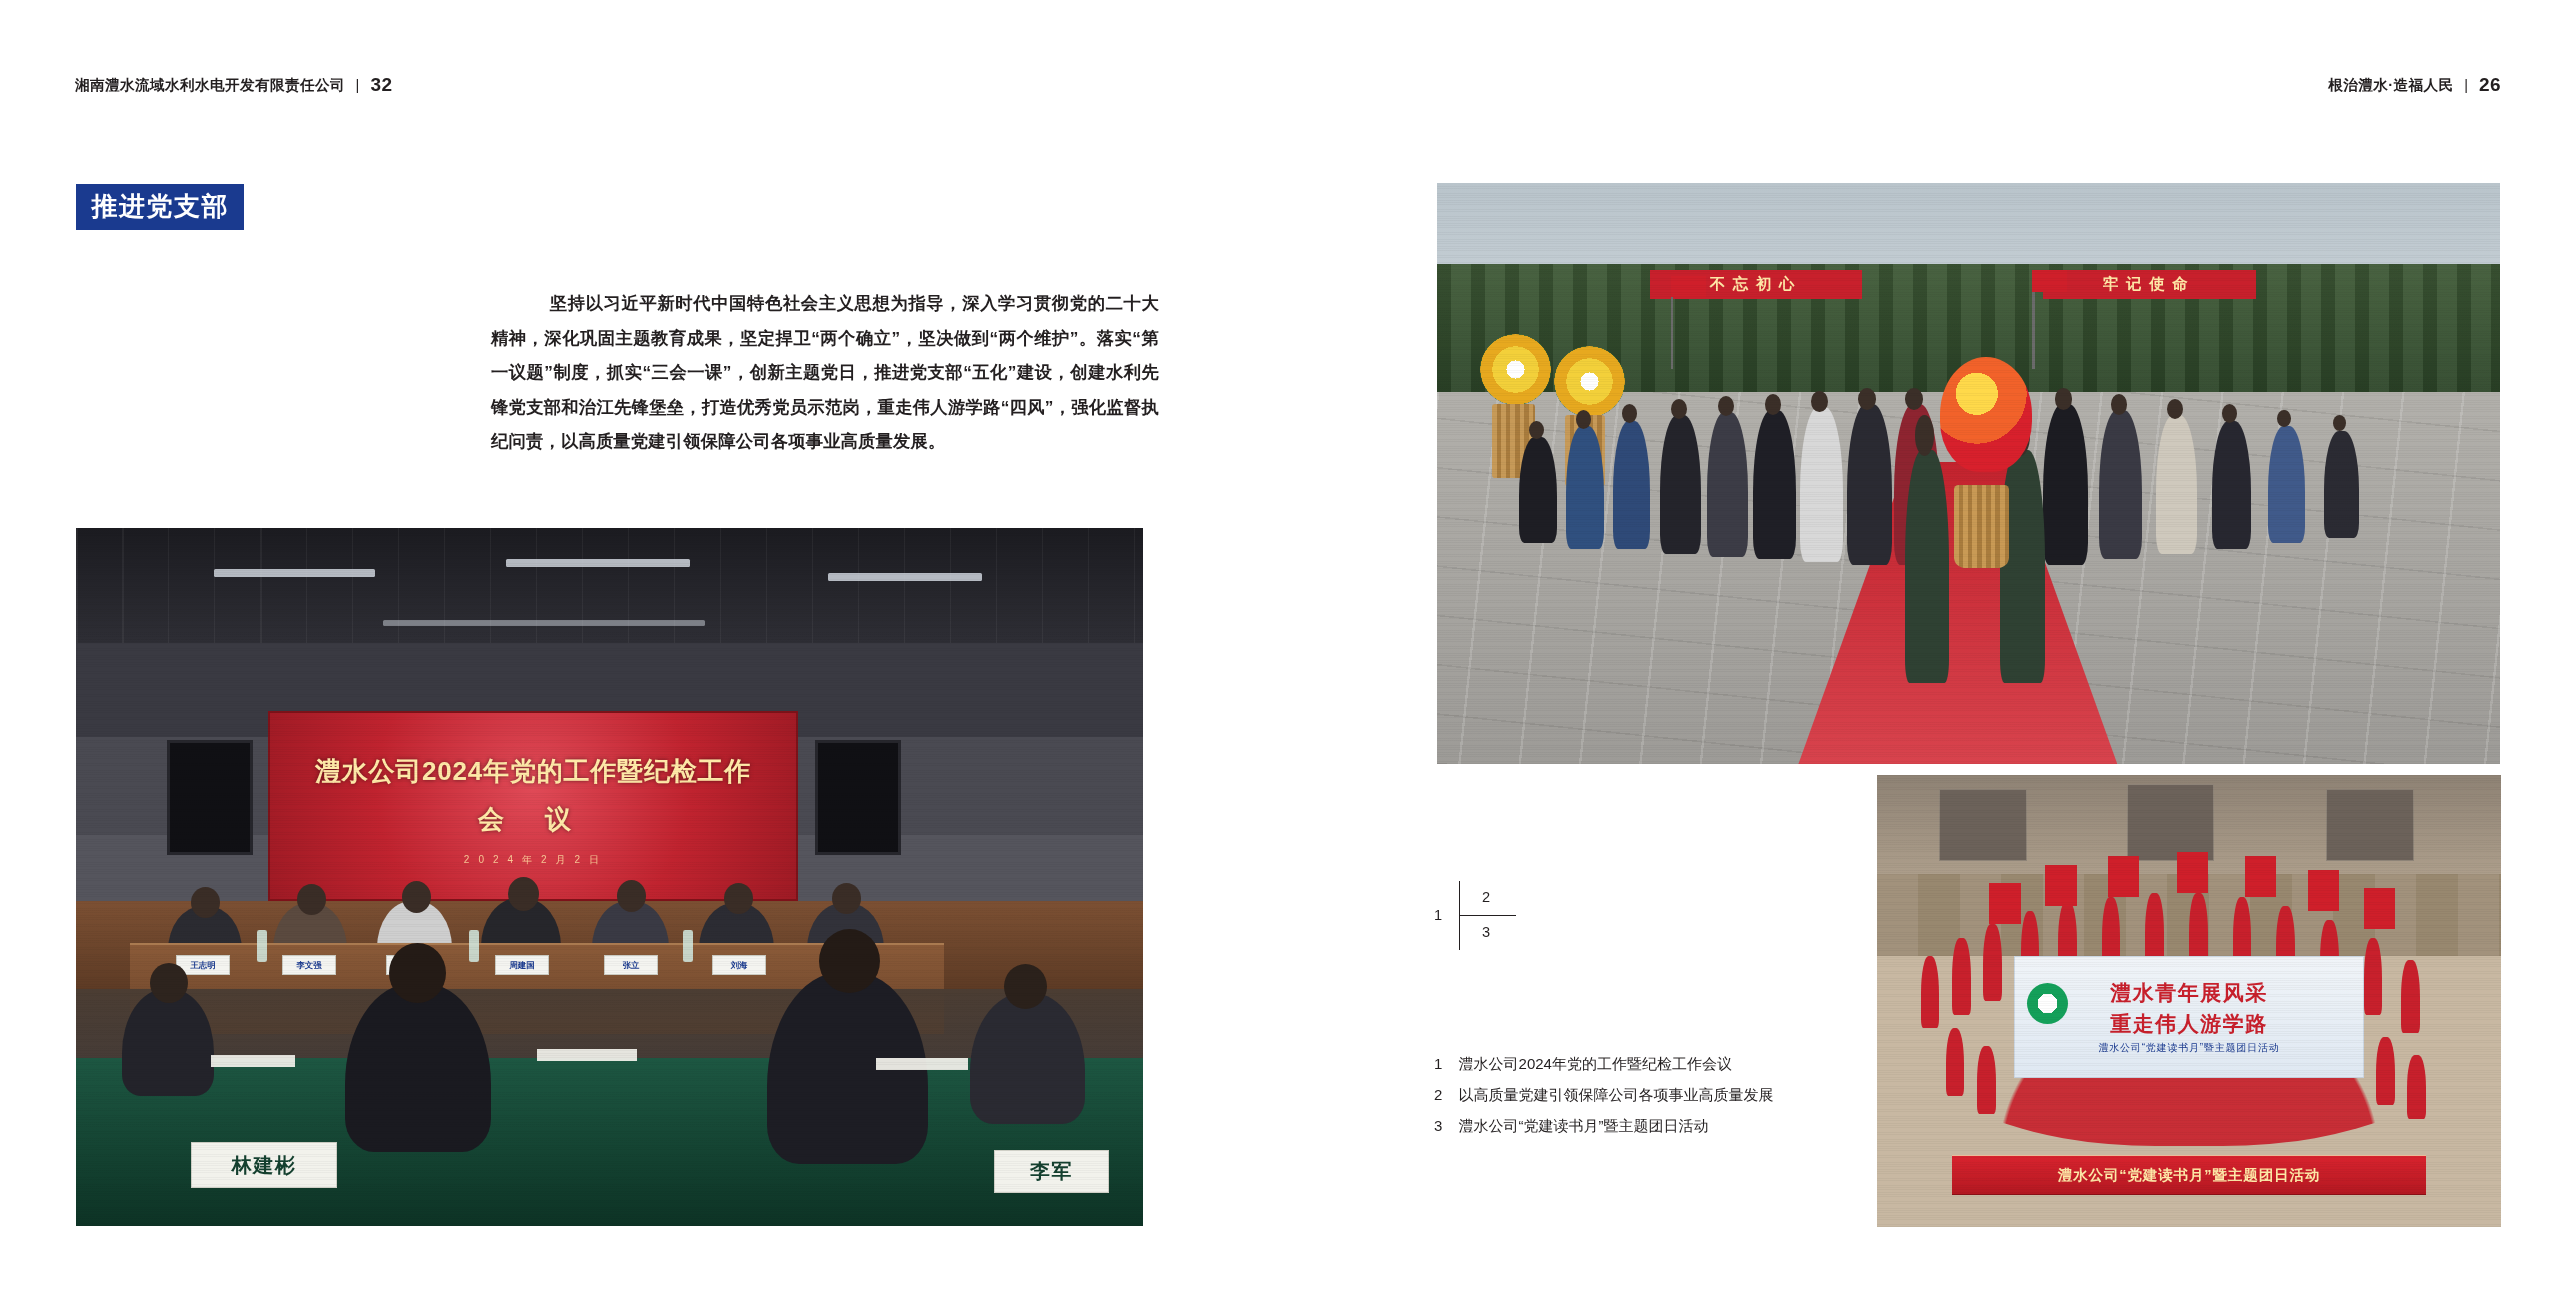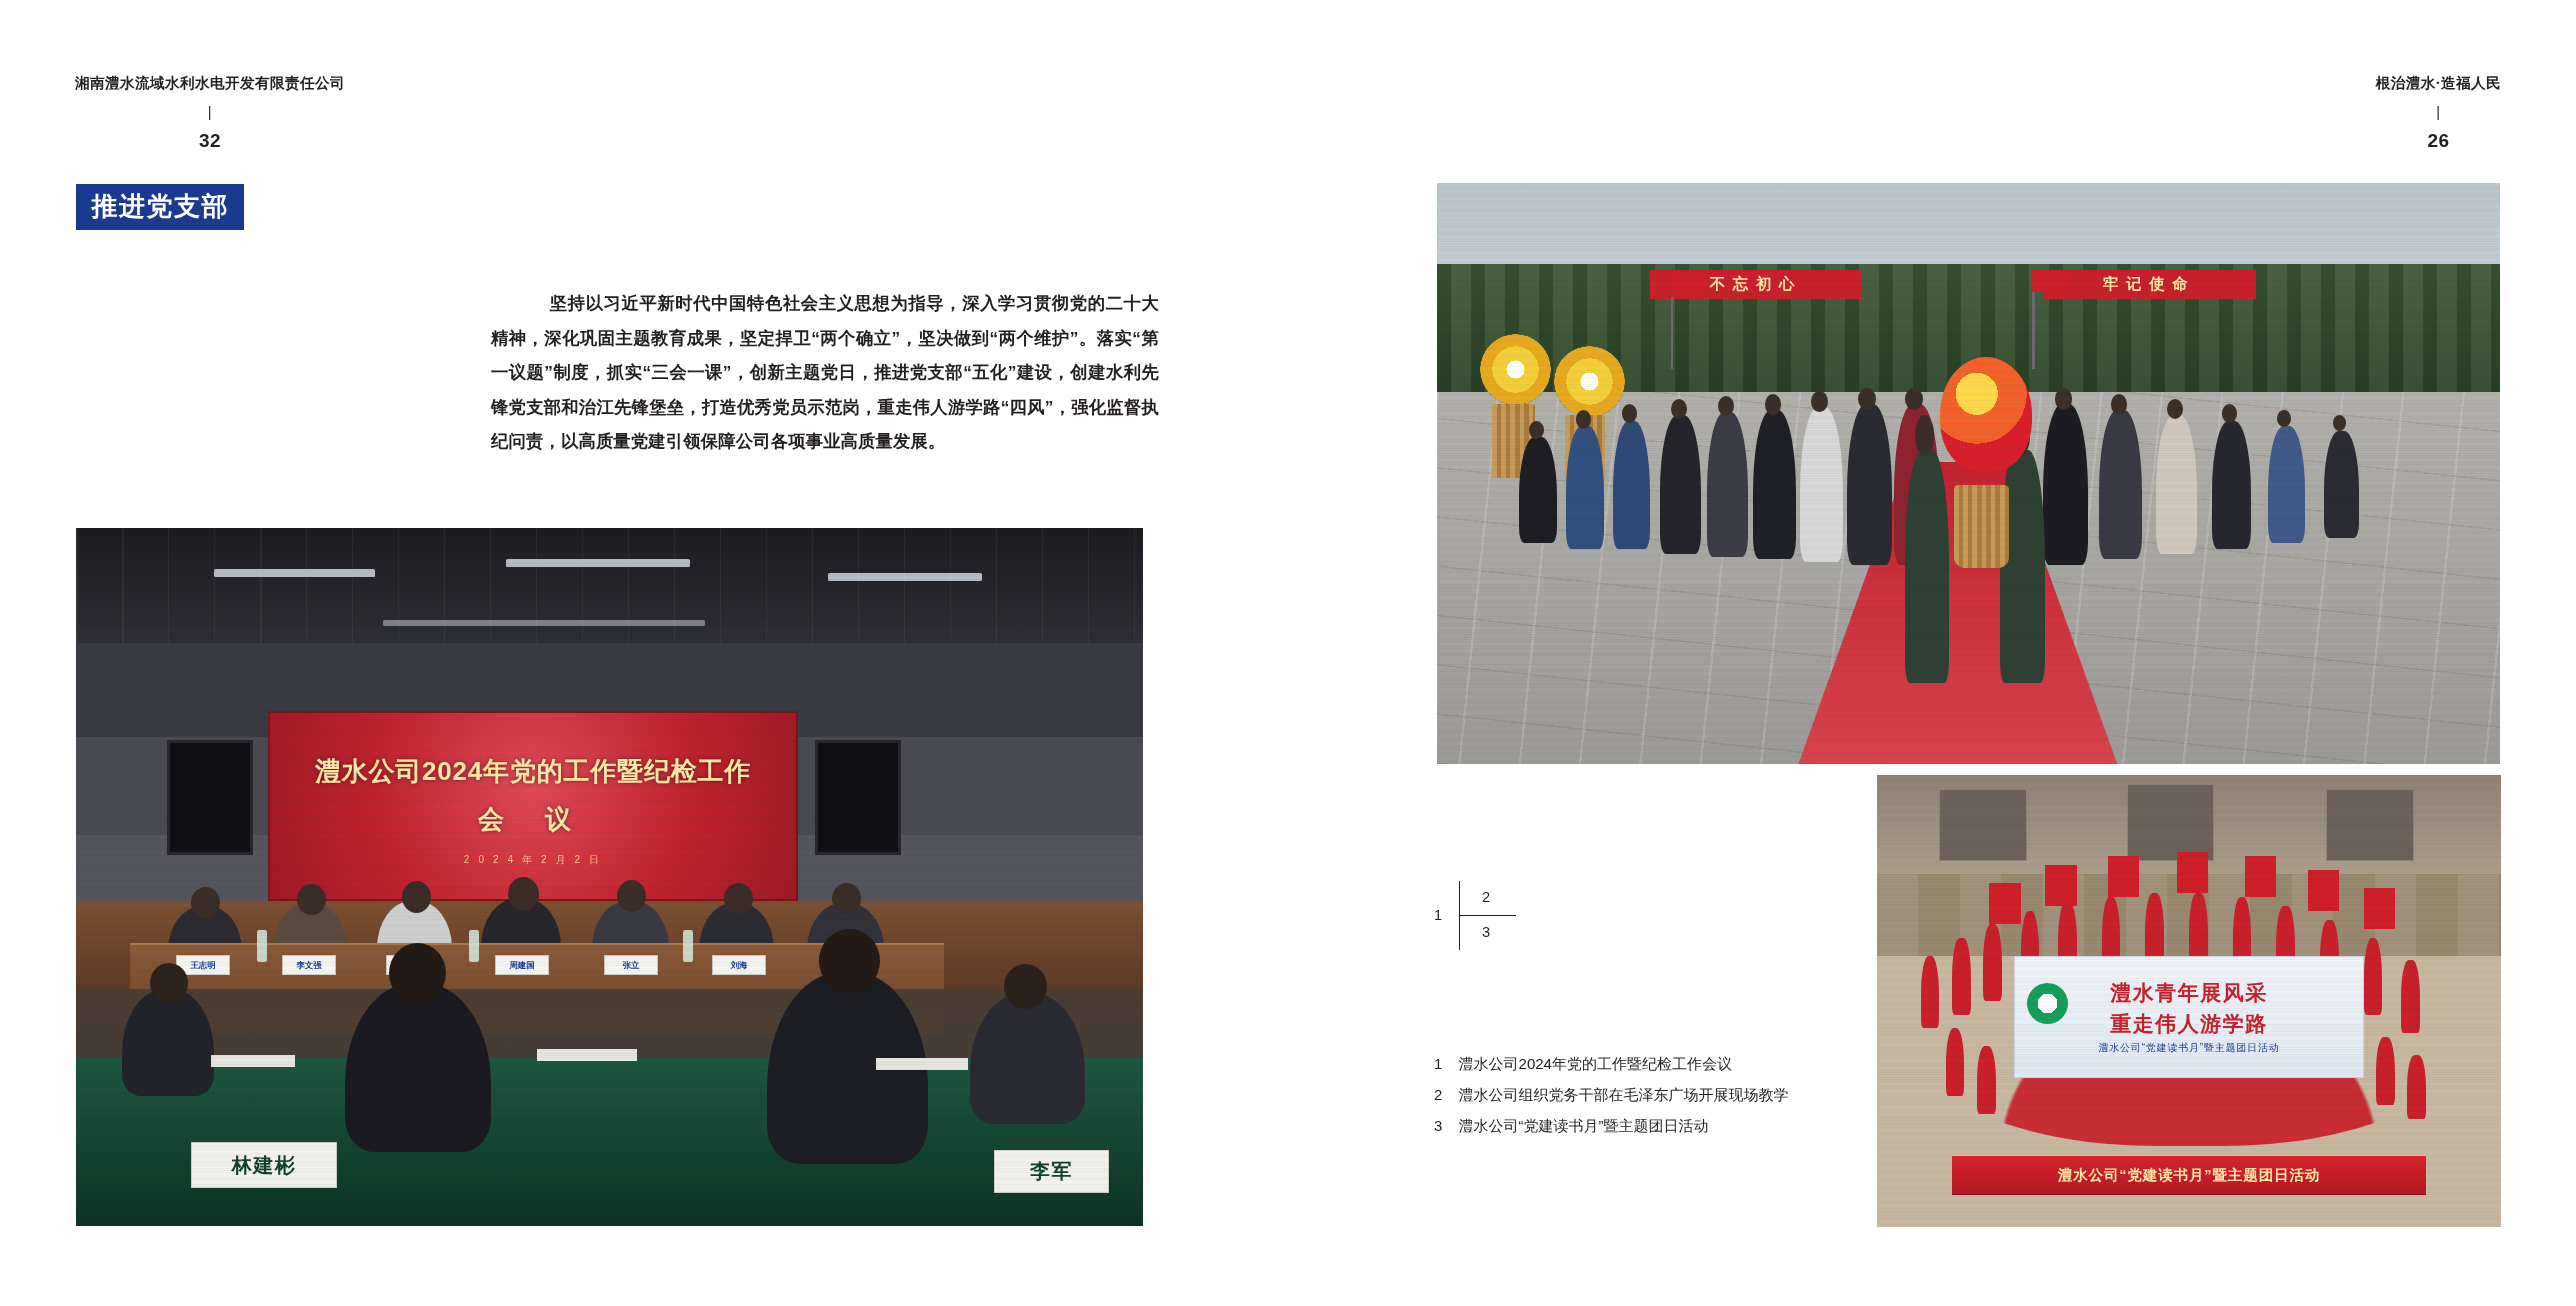--- a/index.html
+++ b/index.html
@@ -18,21 +18,20 @@
     position: absolute;
     top: 74px;
     font-size: 14.6px;
     color: #231f20;
     font-weight: bold;
     letter-spacing: 0.4px;
     white-space: nowrap;
     display: flex;
     align-items: center;
     gap: 10.7px;
-    flex-direction: column;
   }
   .runhead.left { left: 75px; }
   .runhead.right { right: 75px; }
   .runhead .sep { color: #231f20; font-weight: normal; }
   .runhead .pageno { font-size: 19px; font-weight: bold; }
 
   
   .section-title {
     position: absolute;
     left: 76px;
@@ -451,21 +450,21 @@
   <span class="num-3">3</span>
 </div>
 
 <div class="captions">
   <div class="row">
     <span class="cn">1</span>
     <span>澧水公司2024年党的工作暨纪检工作会议</span>
   </div>
   <div class="row">
     <span class="cn">2</span>
-    <span>澧水公司组织党务干部在毛泽东广场开展现场教学</span>
+    <span>以高质量党建引领保障公司各项事业高质量发展</span>
   </div>
   <div class="row">
     <span class="cn">3</span>
     <span>澧水公司“党建读书月”暨主题团日活动</span>
   </div>
 </div>
 
 <div class="photo photo-3">
   <div class="p3-ground"></div>
   <div class="p3-wallrow"></div>

